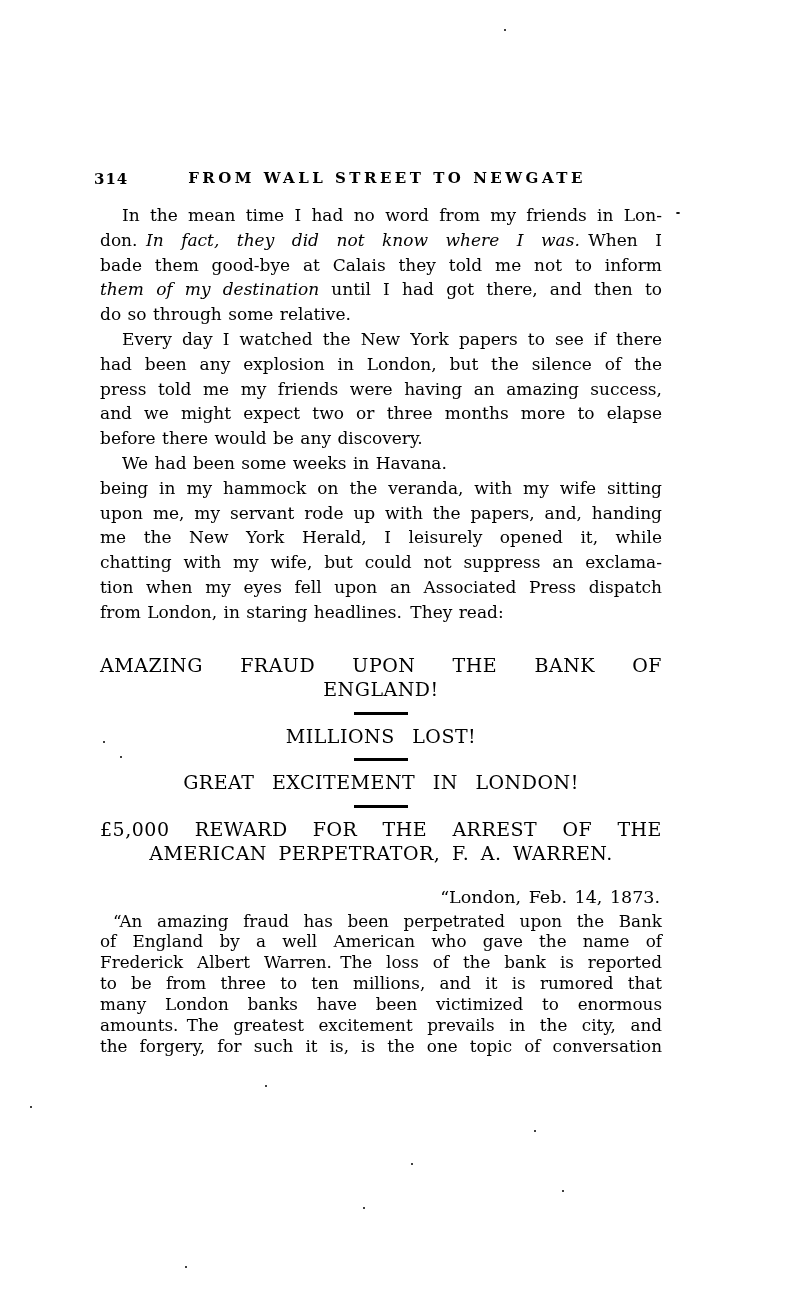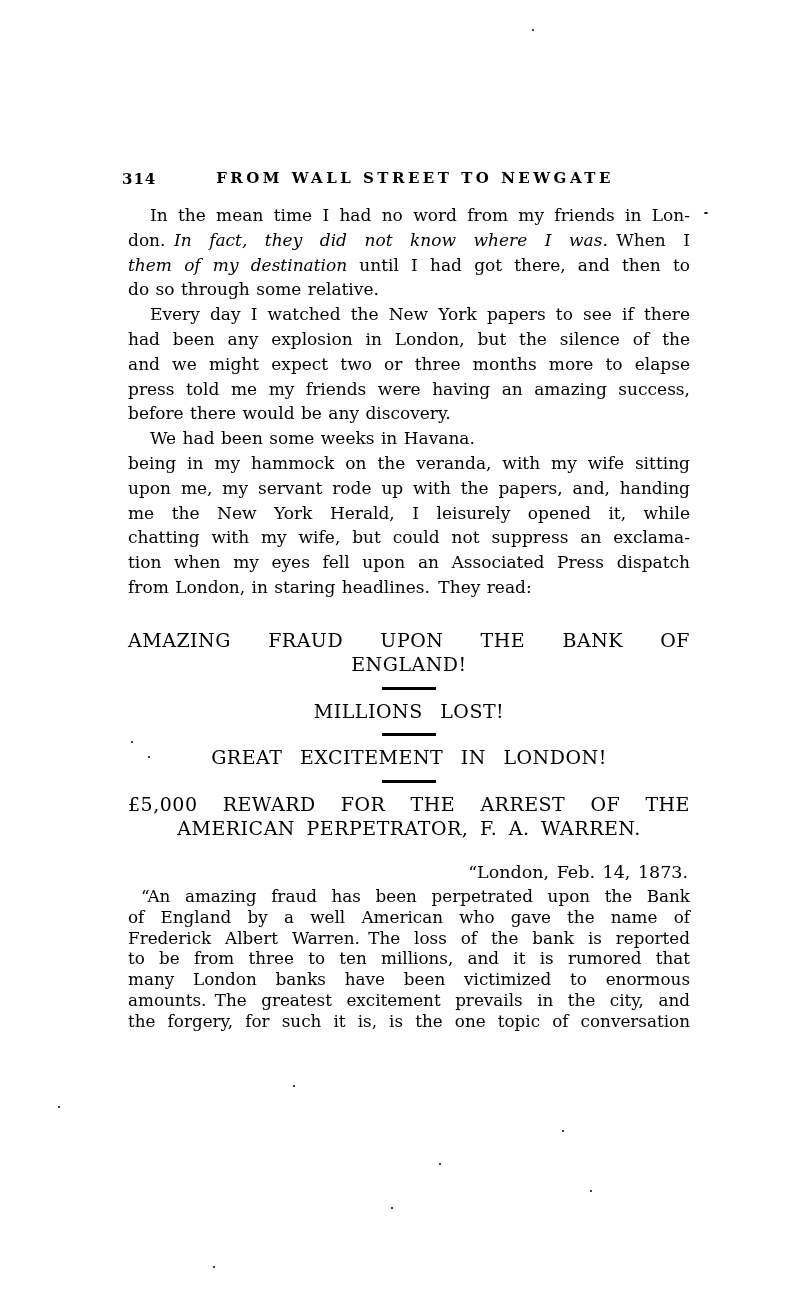--- a/index.html
+++ b/index.html
@@ -1,18 +1,18 @@
 <!DOCTYPE html>
 <html><head>
 <meta charset="utf-8">
 <style>
   html,body{margin:0;padding:0;background:#ffffff;}
   .page{
     position:relative;width:696px;height:1289px;background:#ffffff;
-    font-family:"DejaVu Serif", serif;color:#000;overflow:hidden;margin-left:28px;
+    font-family:"DejaVu Serif", serif;color:#000;overflow:hidden;
   }
   
   .hdr{position:absolute;top:169px;left:100px;width:562px;height:20px;}
   .pagenum{position:absolute;left:-6px;top:1px;font-size:15px;font-weight:bold;letter-spacing:1px;}
   .runtitle{display:block;text-align:center;font-size:15px;font-weight:bold;letter-spacing:3.5px;padding-left:12px;}
   
   .col{position:absolute;top:203px;left:100px;width:562px;}
   .ln{font-size:17px;line-height:24.8px;text-align:justify;text-align-last:justify;word-spacing:1px;}
   .ln.end{text-align-last:left;}
   .ind{padding-left:22px;}
@@ -42,29 +42,30 @@
   <div class="hdr">
     <span class="pagenum">314</span>
     <span class="runtitle">FROM WALL STREET TO NEWGATE</span>
   </div>
 
   <div class="col">
 
     <div>
       <div class="ln ind"><span>In the mean time I had no word from my friends in Lon-</span></div>
       <div class="ln"><span>don.</span><span class="it"> In fact, they did not know where I was.</span><span> When I</span></div>
+      <div class="ln"><span>bade them good-bye at Calais they told me not to inform</span></div>
       <div class="ln"><span class="it">them of my destination</span><span> until I had got there, and then to</span></div>
       <div class="ln end"><span>do so through some relative.</span></div>
     </div>
 
     <div>
       <div class="ln ind"><span>Every day I watched the New York papers to see if there</span></div>
       <div class="ln"><span>had been any explosion in London, but the silence of the</span></div>
+      <div class="ln"><span>press told me my friends were having an amazing success,</span></div>
       <div class="ln"><span>and we might expect two or three months more to elapse</span></div>
-      <div class="ln"><span>press told me my friends were having an amazing success,</span></div>
       <div class="ln end"><span>before there would be any discovery.</span></div>
     </div>
 
     <div>
       <div class="ln end ind"><span>We had been some weeks in Havana.</span></div>
     </div>
 
     <div>
       <div class="ln"><span>being in my hammock on the veranda, with my wife sitting</span></div>
       <div class="ln"><span>upon me, my servant rode up with the papers, and, handing</span></div>

